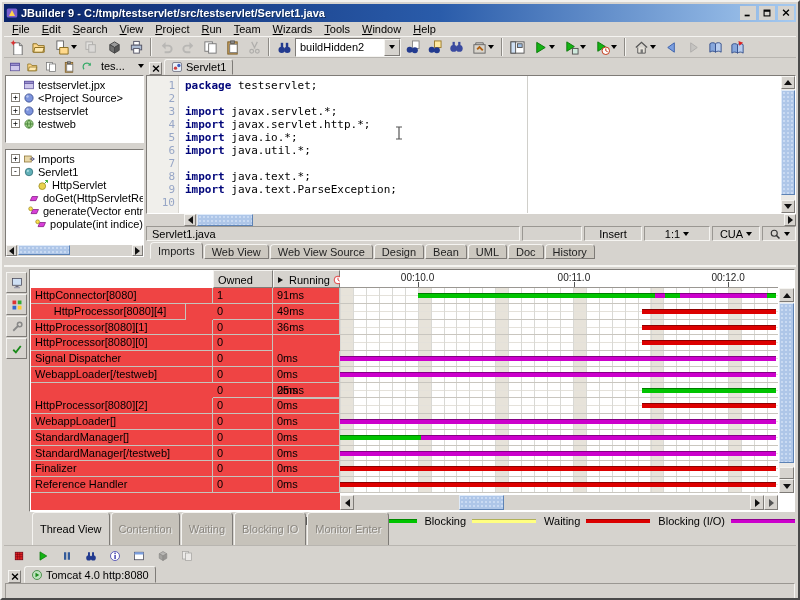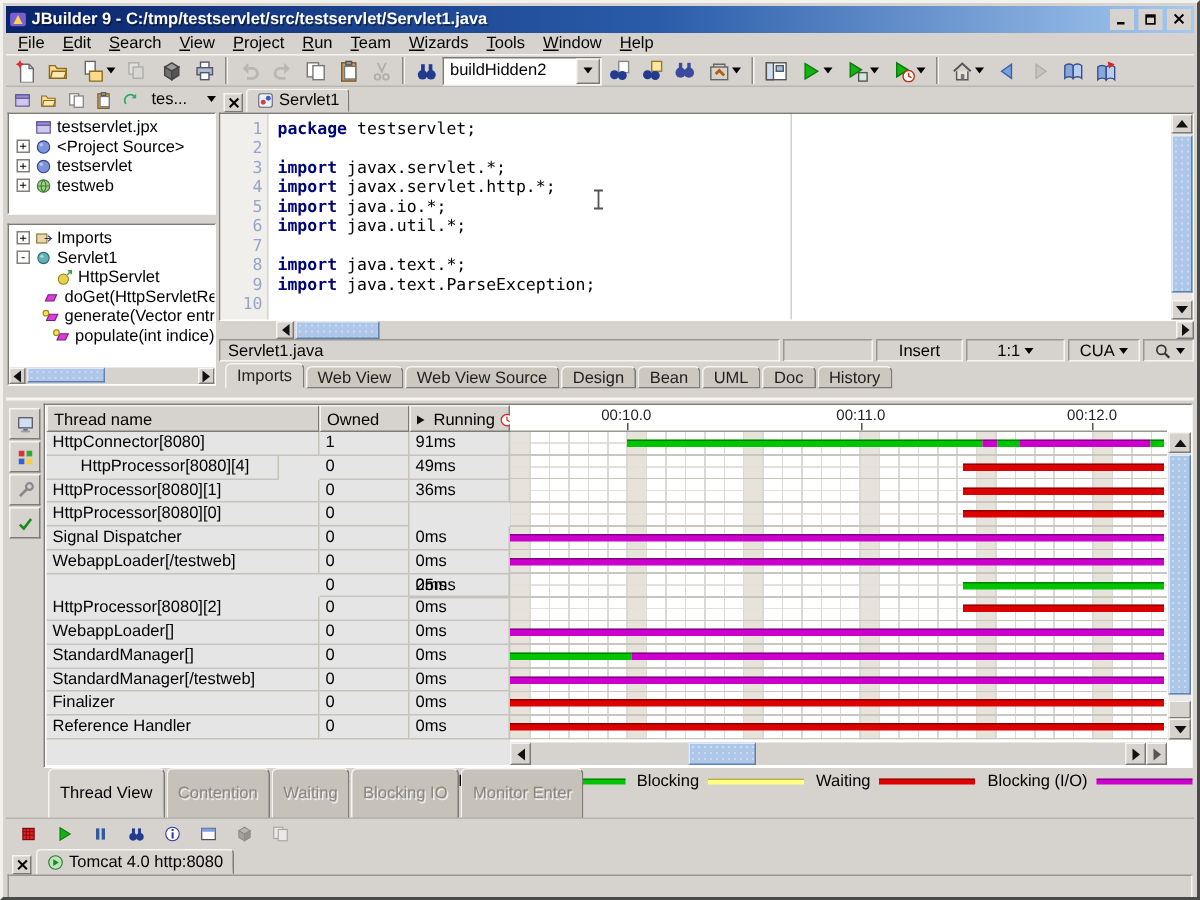--- a/index.html
+++ b/index.html
@@ -575,43 +575,40 @@
               <circle cx="11.5" cy="4.5" r="3" fill="none" stroke="#888" stroke-width="2"></circle>
             </svg></span>
         </span>
         <span class="vbtn">
           <span class="ic ic12"><svg viewBox="0 0 16 16">
               <path d="M3 9l3.5 3.5L13 4" fill="none" stroke="#1a8a1a" stroke-width="2.4"></path>
             </svg></span>
         </span>
       </div>
     <div id="tframe">
-      <div class="hcell" style="left:1px;width:182px;">
-          <span>Thread name</span>
-        </div>
       <div class="hcell" style="left:183px;width:60px;">
           <span>Owned</span>
         </div>
       <div class="hcell" style="left:243px;width:67px;">
         <span style="width:0;height:0;border:3px solid transparent;border-left:5px solid #111;"></span>
         <span>Running</span>
         <span class="ic ic10" id="ic-clockred" style="margin-left:auto;"><svg viewBox="0 0 12 12">
               <circle cx="6" cy="6" r="4.6" fill="#fff" stroke="#d22"></circle>
               <path d="M6 3.2V6l2 1.4" fill="none" stroke="#d22"></path>
             </svg></span>
       </div>
       <div id="tl-head">
           <span class="tick-label" style="left: 17.7%;">00:10.0</span>
           <span class="tick-mark" style="left: 17.7%;"></span>
           <span class="tick-label" style="left: 53.4%;">00:11.0</span>
           <span class="tick-mark" style="left: 53.4%;"></span>
           <span class="tick-label" style="left: 88.6%;">00:12.0</span>
           <span class="tick-mark" style="left: 88.6%;"></span>
         </div>
-      <div id="tt-body" style="position:absolute;left:1px;top:18px;width:309px;height:222px;background:#e5e5e5;overflow:hidden;">
+      <div id="tt-body" style="position:absolute;left:1px;top:18px;width:309px;height:222px;background:#ef4444;overflow:hidden;">
           <div class="tcell" style="left: 0px; top: 0px; width: 182px;">HttpConnector[8080]</div>
           <div class="tcell" style="left: 182px; top: 0px; width: 60px;">1</div>
           <div class="tcell" style="left: 242px; top: 0px; width: 67px;">91ms</div>
           <div class="tcell" style="left: 0px; top: 15.77px; width: 155px; text-align: center;">HttpProcessor[8080][4]</div>
           <div class="tcell" style="left: 182px; top: 15.77px; width: 60px;">0</div>
           <div class="tcell" style="left: 242px; top: 15.77px; width: 67px;">49ms</div>
           <div class="tcell" style="left: 0px; top: 31.54px; width: 182px;">HttpProcessor[8080][1]</div>
           <div class="tcell" style="left: 182px; top: 31.54px; width: 60px;">0</div>
           <div class="tcell" style="left: 242px; top: 31.54px; width: 67px;">36ms</div>
           <div class="tcell" style="left: 0px; top: 47.31px; width: 182px;">HttpProcessor[8080][0]</div>

